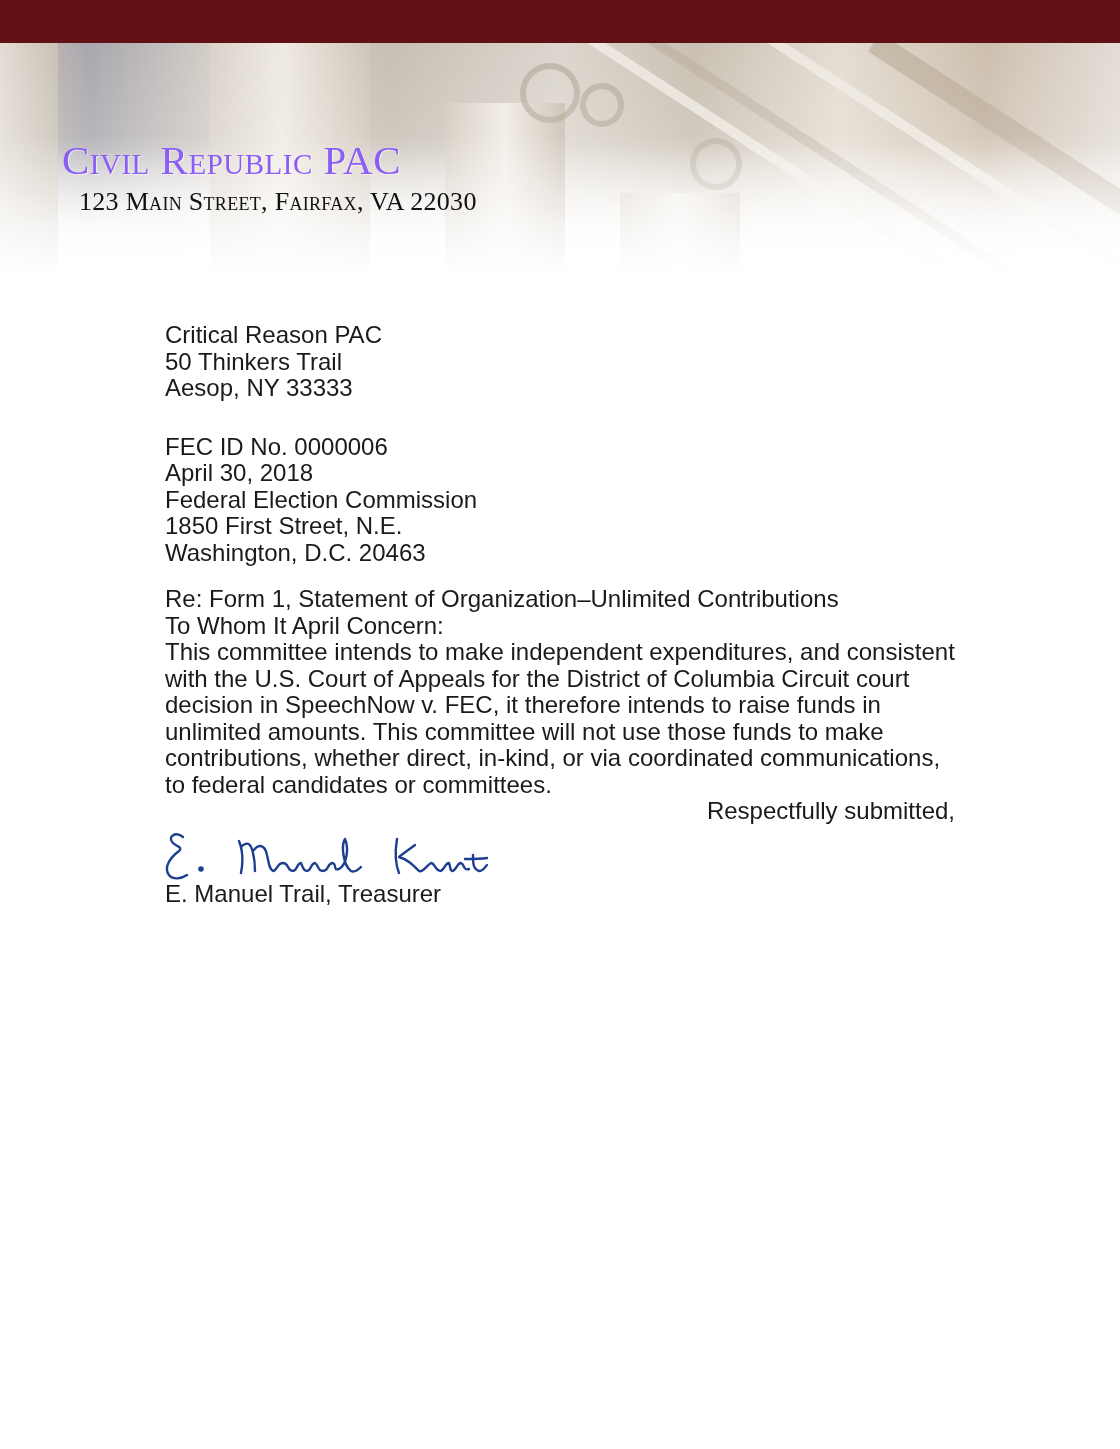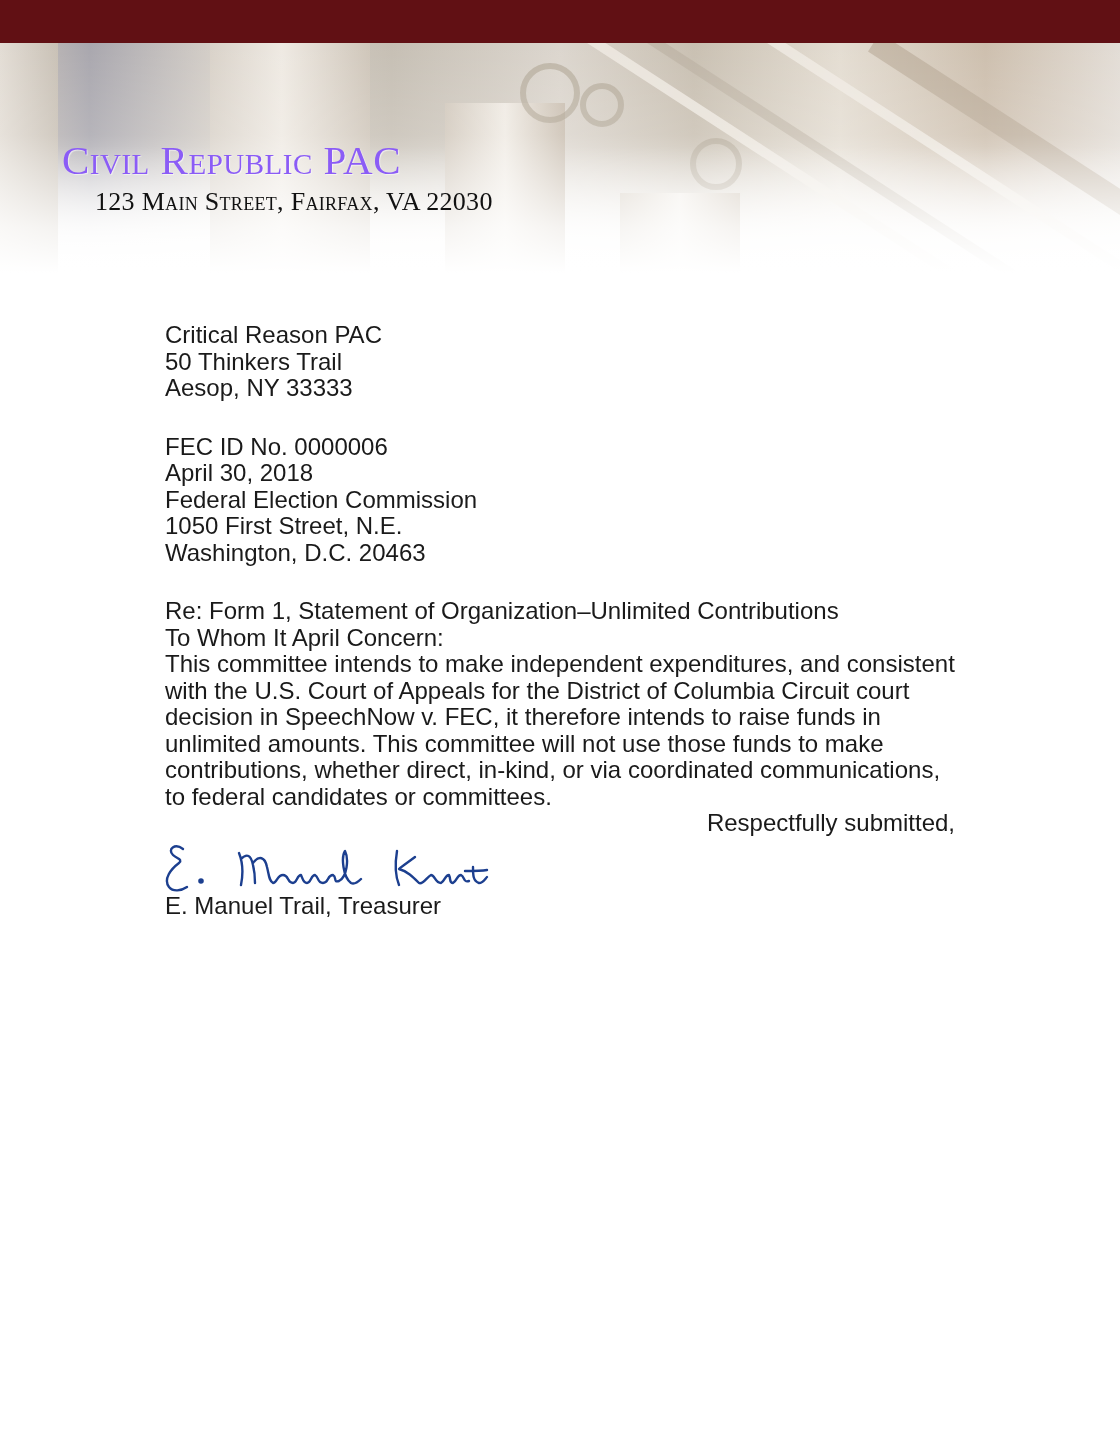--- a/index.html
+++ b/index.html
@@ -36,36 +36,36 @@
     }
 
     .org-name {
       position: absolute; left: 62px; top: 140px;
       font-family: "Liberation Serif", "DejaVu Serif", serif;
       font-size: 41px; color: #8b5cf6; font-variant: small-caps;
       letter-spacing: 0.5px; line-height: 1;
       text-shadow: 1px 1px 1px rgba(255,255,255,0.6);
     }
     .org-address {
-      position: absolute; left: 95px; top: 189px;
+      position: absolute; left: 79px; top: 189px;
       font-family: "Liberation Serif", "DejaVu Serif", serif;
       font-size: 26px; color: #111; font-variant: small-caps;
       letter-spacing: 0.3px; line-height: 1;
     }
 
     .letter {
       position: absolute; left: 165px; top: 322px; width: 790px;
       font-family: "Liberation Sans", "DejaVu Sans", sans-serif;
       font-size: 24px; color: #1a1a1a; line-height: 26.5px;
     }
     .letter p { margin: 0; }
     .sender-block { margin-bottom: 32px; }
     .fec-id { margin-bottom: 32px; }
     .date { margin-bottom: 32px; }
-    .recipient-block { margin-bottom: 32px; }
+    .recipient-block { margin-bottom: 20px; }
     .subject { margin-bottom: 32px; }
     .salutation { margin-bottom: 32px; }
     .body-para { margin-bottom: 32px; }
     .closing { margin-bottom: 6px; text-align: right; }
 
     .signature { display: block; width: 340px; height: 60px; margin: 0 0 -4px -4px; }
     .signer { }
   </style>
 </head>
 <body>
@@ -96,21 +96,21 @@
     <p>50 Thinkers Trail</p>
     <p>Aesop, NY 33333</p>
   </div>
 
   <p class="fec-id">FEC ID No. 0000006</p>
 
   <p class="date">April 30, 2018</p>
 
   <div class="recipient-block">
     <p>Federal Election Commission</p>
-    <p>1050 First Street, N.E.</p>
+    <p>1850 First Street, N.E.</p>
     <p>Washington, D.C. 20463</p>
   </div>
 
   <p class="subject">Re: Form 1, Statement of Organization–Unlimited Contributions</p>
 
   <p class="salutation">To Whom It April Concern:</p>
 
   <p class="body-para">This committee intends to make independent expenditures, and consistent with the U.S. Court of Appeals for the District of Columbia Circuit court decision in SpeechNow v. FEC, it therefore intends to raise funds in unlimited amounts. This committee will not use those funds to make contributions, whether direct, in-kind, or via coordinated communications, to federal candidates or committees.</p>
 
   <p class="closing">Respectfully submitted,</p>

